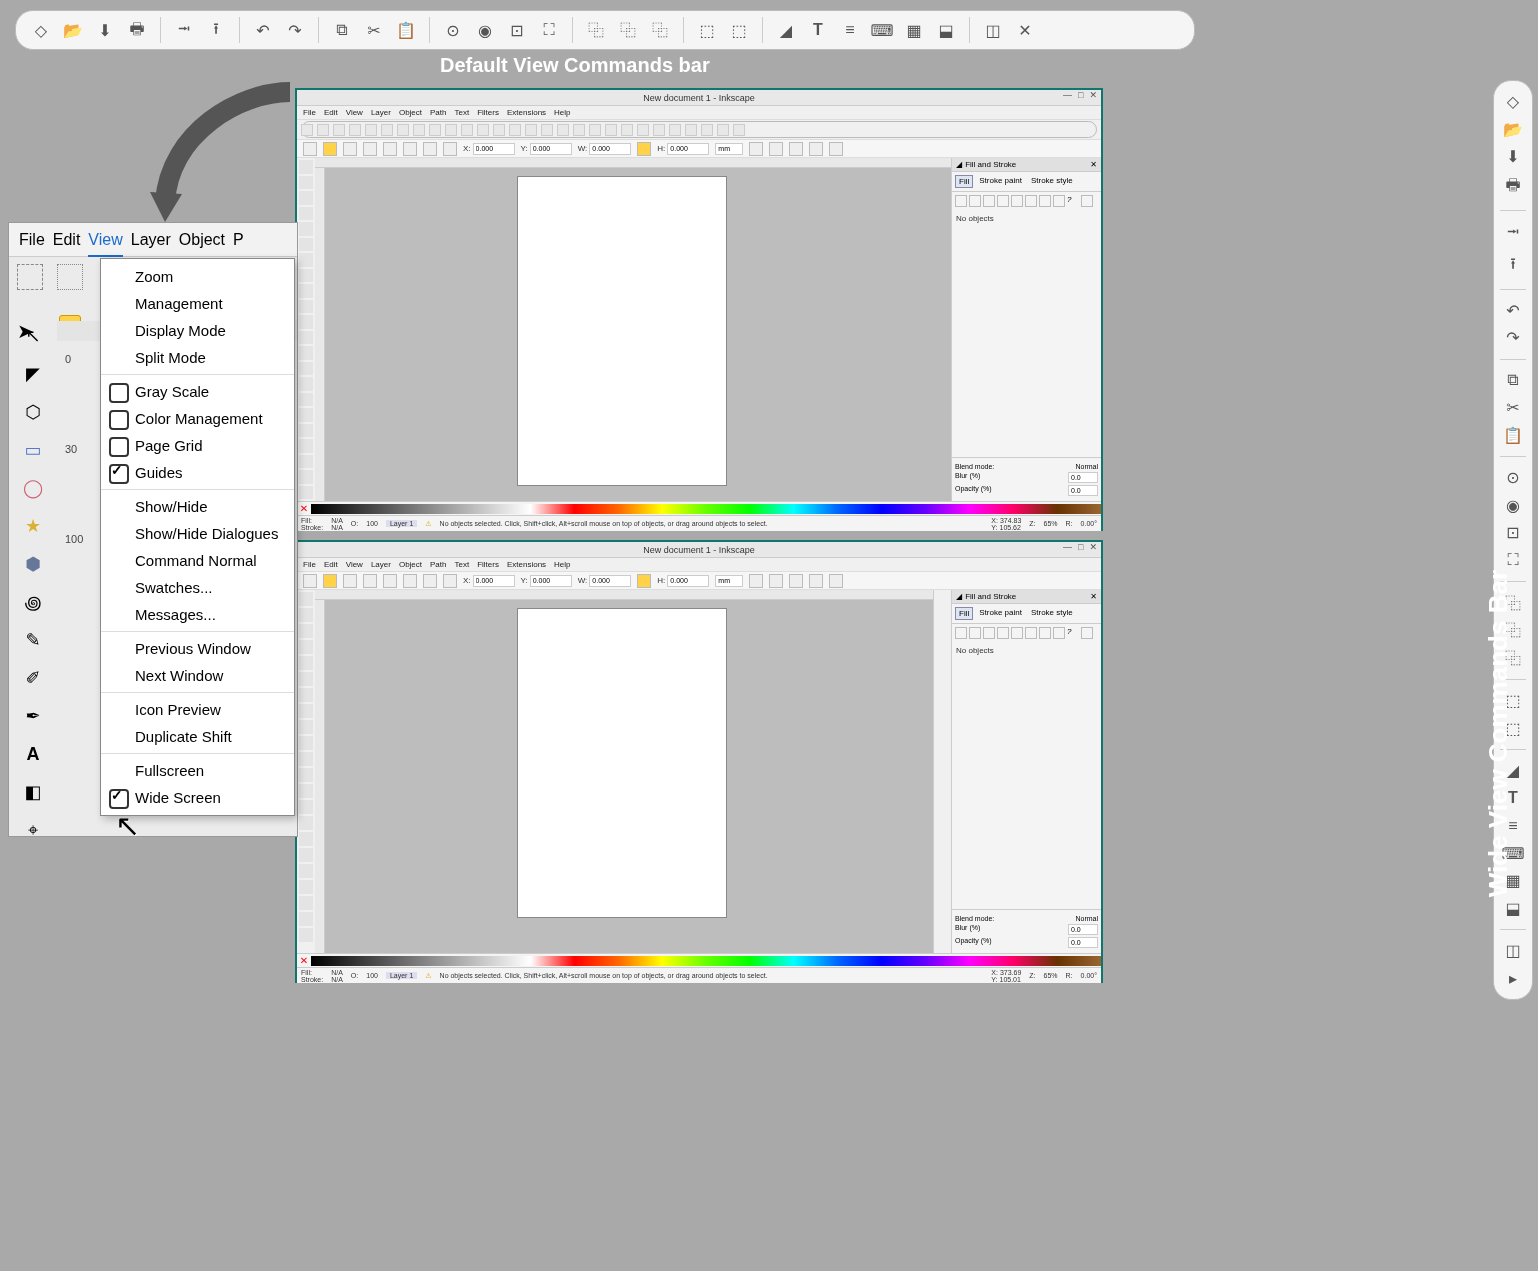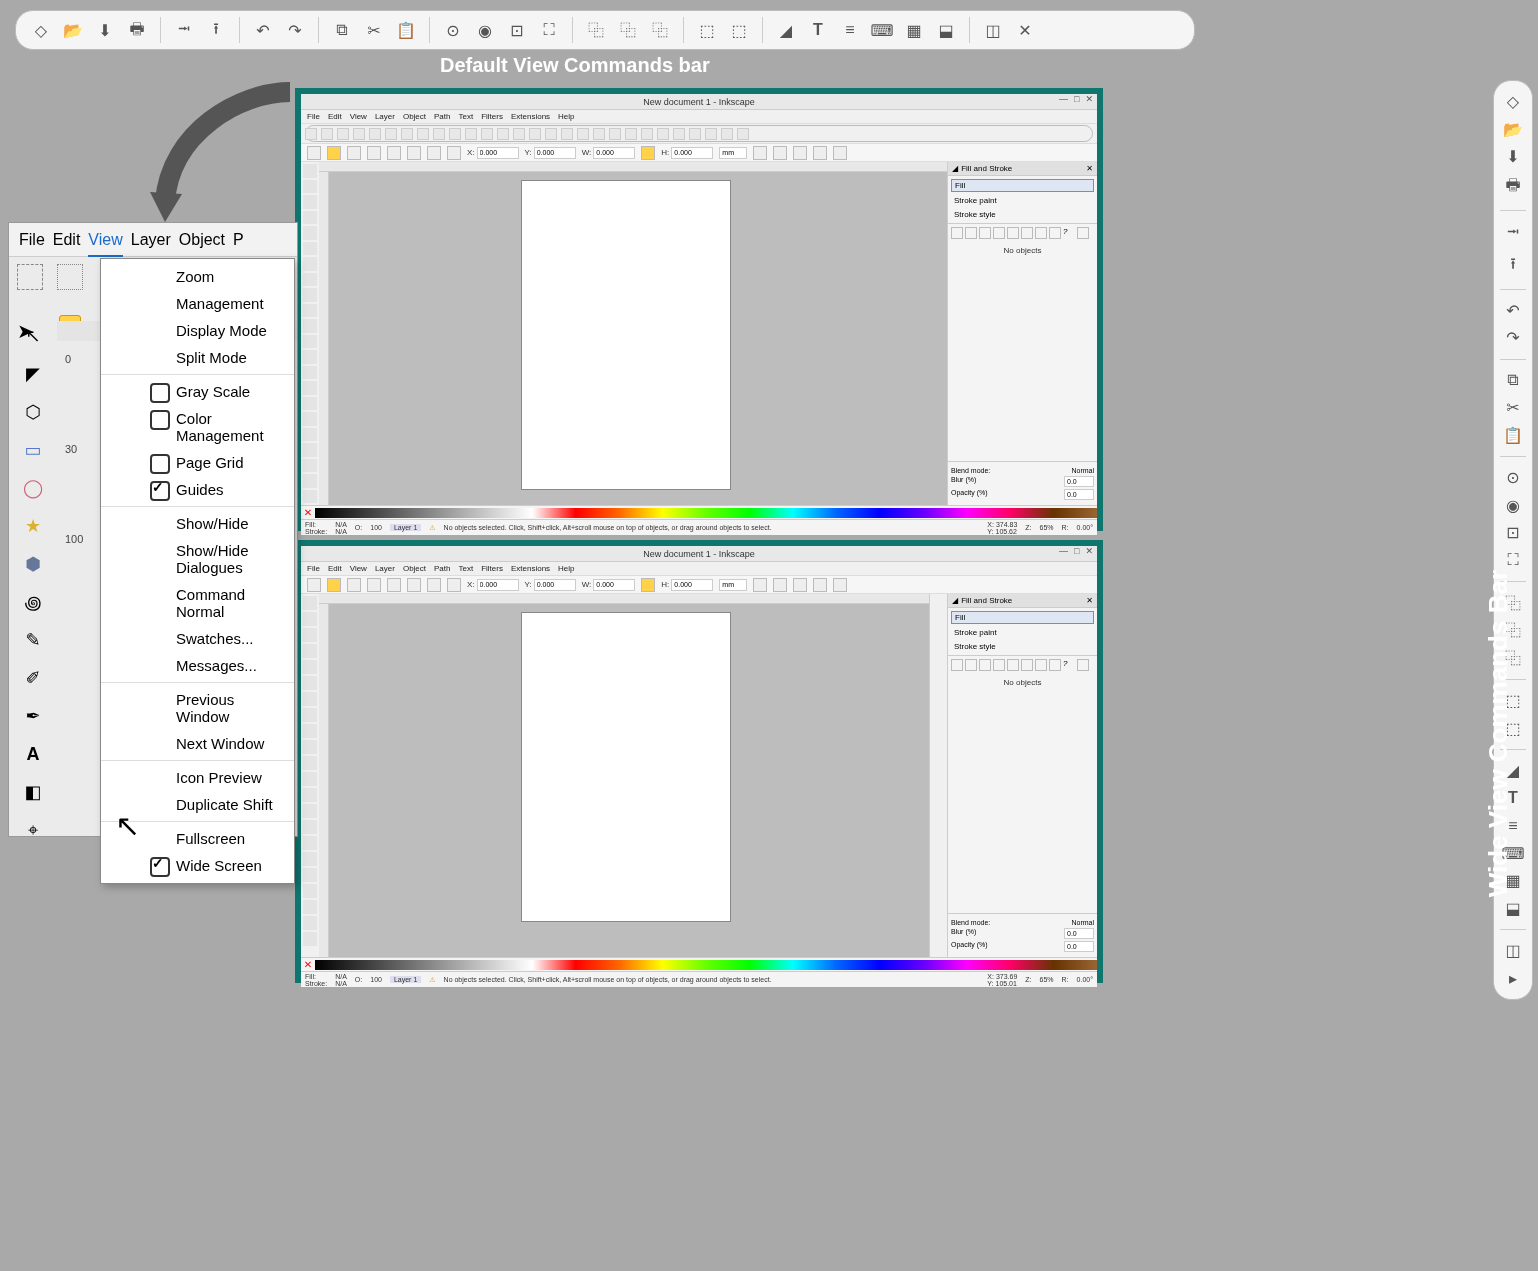--- a/index.html
+++ b/index.html
@@ -13,21 +13,21 @@
 
 .vbar{position:absolute;right:5px;top:80px;width:40px;height:920px;background:#f5f5f5;border:1px solid #bbb;border-radius:18px;display:flex;flex-direction:column;align-items:center;padding:10px 0;gap:6px;}
 .vbar .btn{width:26px;height:26px;display:flex;align-items:center;justify-content:center;font-size:16px;color:#555;}
 .vbar .sep{height:1px;width:26px;background:#ccc;margin:4px 0;}
 
 
 .heading1{position:absolute;left:440px;top:54px;color:#fff;font-size:20px;font-weight:700;}
 .heading2{position:absolute;right:55px;top:570px;color:#fff;font-size:26px;font-weight:700;transform:rotate(-90deg);transform-origin:top right;}
 
 
-.inkwin{position:absolute;background:#14b8a6;border:6px solid #0f766e;}
+.inkwin{position:absolute;background:#14b8a6;border:2px solid #0f766e;}
 .inkwin.top{left:295px;top:88px;width:808px;height:443px;}
 .inkwin.bot{left:295px;top:540px;width:808px;height:443px;}
 .titlebar{height:16px;background:#e8e8e8;display:flex;align-items:center;justify-content:center;font-size:9px;color:#333;position:relative;border-bottom:1px solid #ccc;}
 .titlebar .wbtns{position:absolute;right:4px;top:0;display:flex;gap:6px;font-size:9px;color:#555;}
 .menubar{height:14px;display:flex;align-items:center;gap:8px;padding:0 6px;font-size:8px;color:#222;background:#f0f0f0;border-bottom:1px solid #ddd;}
 .cmdbar{height:20px;background:#f0f0f0;border-bottom:1px solid #ddd;display:flex;align-items:center;padding:0 4px;gap:4px;position:relative;}
 .cmdbar .pill{position:absolute;left:4px;right:4px;top:1px;bottom:1px;border:1px solid #bbb;border-radius:9px;}
 .cmdbar .mini{width:12px;height:12px;background:#e8e8e8;border:1px solid #ccc;font-size:7px;z-index:1;}
 .ctrlbar{height:18px;background:#f6f6f6;border-bottom:1px solid #ddd;display:flex;align-items:center;padding:0 6px;gap:6px;font-size:8px;color:#333;}
 .ctrlbar .fld{display:flex;align-items:center;gap:2px;}
@@ -38,26 +38,26 @@
 .inkwin.bot .canvaswrap{height:363px;}
 .toolcol{position:absolute;left:0;top:0;width:18px;height:100%;background:#f0f0f0;display:flex;flex-direction:column;gap:2px;padding:2px;}
 .toolcol .t{width:14px;height:14px;background:#e4e4e4;}
 .ruler-h{position:absolute;left:18px;top:0;right:150px;height:10px;background:#e8e8e8;border-bottom:1px solid #ccc;}
 .ruler-v{position:absolute;left:18px;top:10px;width:10px;bottom:0;background:#e8e8e8;border-right:1px solid #ccc;}
 .page{position:absolute;background:#fff;border:1px solid #888;}
 .inkwin.top .page{left:220px;top:18px;width:210px;height:310px;}
 .inkwin.bot .page{left:220px;top:18px;width:210px;height:310px;}
 .dock{position:absolute;right:0;top:0;width:150px;height:100%;background:#f4f4f4;border-left:1px solid #ccc;font-size:8px;}
 .dock .dtitle{background:#e0e0e0;padding:2px 4px;border-bottom:1px solid #ccc;display:flex;align-items:center;gap:3px;}
-.dock .tabs{display:flex;gap:3px;padding:3px;border-bottom:1px solid #ccc;flex-direction:column;}
+.dock .tabs{display:flex;gap:3px;padding:3px;border-bottom:1px solid #ccc;}
 .dock .tabs span{padding:1px 3px;}
 .dock .tabs .act{background:#dde6f2;border:1px solid #88a;}
 .dock .swatch{display:flex;gap:2px;padding:3px;flex-wrap:wrap;}
 .dock .swatch i{width:12px;height:12px;border:1px solid #bbb;display:block;}
-.dock .noobj{padding:4px;color:#333;text-align:center;}
+.dock .noobj{padding:4px;color:#333;}
 .dock .bottom{position:absolute;left:0;right:0;bottom:0;padding:3px;border-top:1px solid #ccc;font-size:7px;}
 .dock .bottom .row{display:flex;justify-content:space-between;margin:2px 0;}
 .dock .bottom input{width:30px;font-size:7px;border:1px solid #ccc;}
 .cmdcol{position:absolute;right:150px;top:0;width:18px;height:100%;background:#f0f0f0;display:flex;flex-direction:column;gap:2px;padding:2px;border-left:1px solid #ccc;}
 .palette{height:14px;background:#f4f4f4;display:flex;align-items:center;border-top:1px solid #ccc;}
 .palette .x{width:14px;color:red;font-size:10px;text-align:center;}
 .palette .strip{flex:1;height:10px;background:linear-gradient(90deg,#000,#333,#666,#999,#ccc,#fff,#f00,#f60,#ff0,#6f0,#0f0,#0ff,#06f,#00f,#60f,#f0f,#f06,#630,#963);}
 .statusbar{height:16px;background:#f4f4f4;display:flex;align-items:center;font-size:7px;color:#333;padding:0 4px;gap:8px;border-top:1px solid #ccc;}
 .statusbar .fs{display:flex;flex-direction:column;line-height:7px;}
 
@@ -67,21 +67,21 @@
 .menucrop .mbar span.viewact{color:#1a6acb;border-bottom:2px solid #1a6acb;height:34px;line-height:34px;}
 .menucrop .tstrip{height:40px;display:flex;align-items:center;padding:0 8px;gap:14px;}
 .menucrop .tstrip .tb{width:26px;height:26px;border:1px dashed #888;}
 .menucrop .lefticons{position:absolute;left:4px;top:98px;width:40px;display:flex;flex-direction:column;gap:8px;align-items:center;}
 .menucrop .lefticons .li{width:30px;height:30px;font-size:18px;display:flex;align-items:center;justify-content:center;}
 .menucrop .rulerbg{position:absolute;left:48px;top:98px;right:0;height:20px;background:#e4e4e4;}
 .menucrop .rulerlabels{position:absolute;left:56px;top:130px;color:#444;font-size:11px;}
 .menucrop .rulerlabels div{margin-bottom:78px;}
 
 .dropdown{position:absolute;left:100px;top:258px;width:195px;background:#fff;border:1px solid #888;box-shadow:3px 3px 8px rgba(0,0,0,.25);padding:4px 0;font-size:15px;}
-.dropdown .mi{padding:5px 12px 5px 34px;position:relative;cursor:default;margin-left:41px;}
+.dropdown .mi{padding:5px 12px 5px 34px;position:relative;cursor:default;}
 .dropdown .mi.chk::before{content:'';position:absolute;left:8px;top:5px;width:16px;height:16px;border:2px solid #333;border-radius:4px;}
 .dropdown .mi.checked::after{content:'✓';position:absolute;left:10px;top:3px;font-size:14px;font-weight:bold;}
 .dropdown .sep{height:1px;background:#ddd;margin:3px 0;}
 
 .cursor{position:absolute;left:115px;top:808px;font-size:30px;color:#000;pointer-events:none;filter:drop-shadow(1px 1px 0 #fff);}
 
 
 .arrow-svg{position:absolute;pointer-events:none;}
 
 

